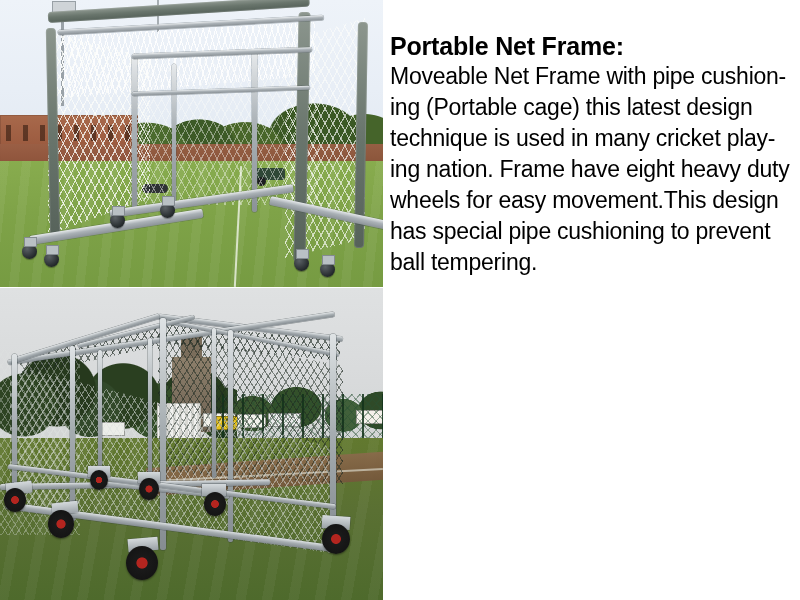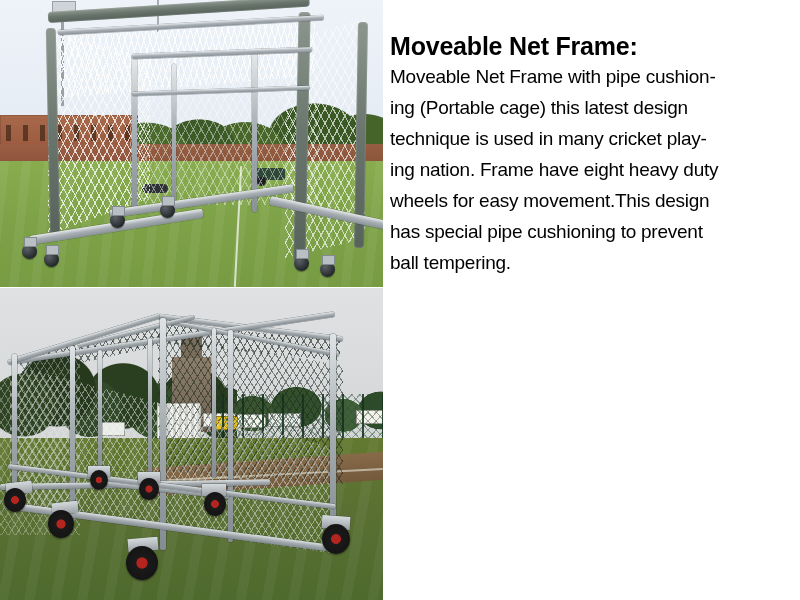--- a/index.html
+++ b/index.html
@@ -258,21 +258,21 @@
   }
   .title {
     margin: 0;
     font-size: 25px;
     font-weight: bold;
     line-height: 30px;
     letter-spacing: -.2px;
   }
   .body-text {
     margin: 0;
-    font-size: 19px;
+    font-size: 23px;
     font-weight: normal;
     line-height: 31px;
     letter-spacing: -.25px;
     white-space: pre-line;
   }
 </style>
 </head>
 <body>
 
 <div class="page">
@@ -407,21 +407,21 @@
 
           <div class="wheel-bracket" style="left:322px; top:228px; width:28px; height:13px; transform:rotate(4deg);"></div>
           <div class="pneu-wheel" style="left:322px; top:236px; width:28px; height:30px;"></div>
         </div>
       </div>
     </div>
   </div>
 
   <div class="text-column">
     <div class="copy">
-      <h1 class="title">Moveable Net Frame:</h1>
+      <h1 class="title">Portable Net Frame:</h1>
       <p class="body-text">Moveable Net Frame with pipe cushion-
 ing (Portable cage) this latest design
 technique is used in many cricket play-
 ing nation. Frame have eight heavy duty
 wheels for easy movement.This design
 has special pipe cushioning to prevent
 ball tempering.</p>
     </div>
   </div>
 

